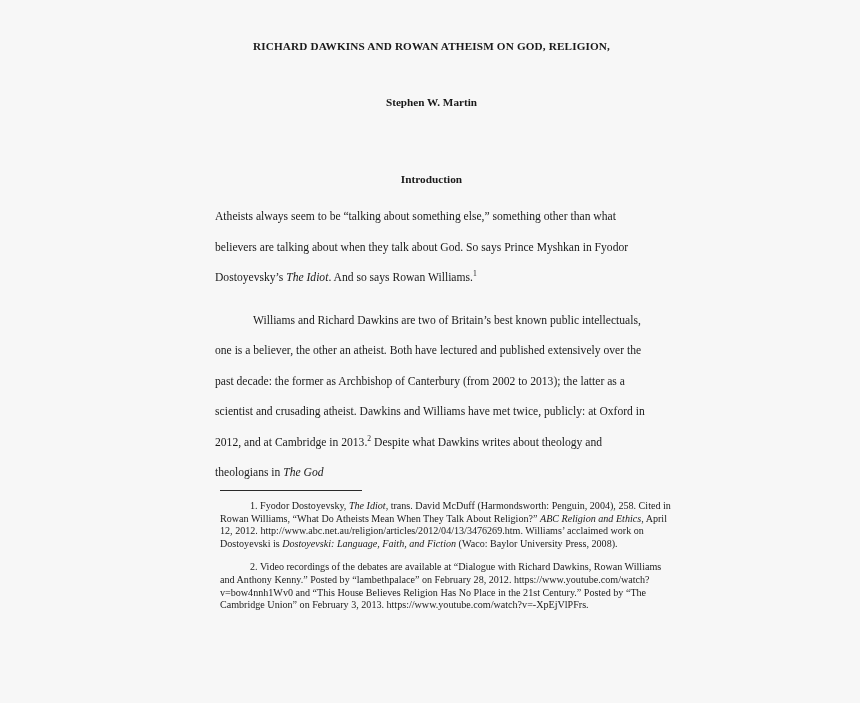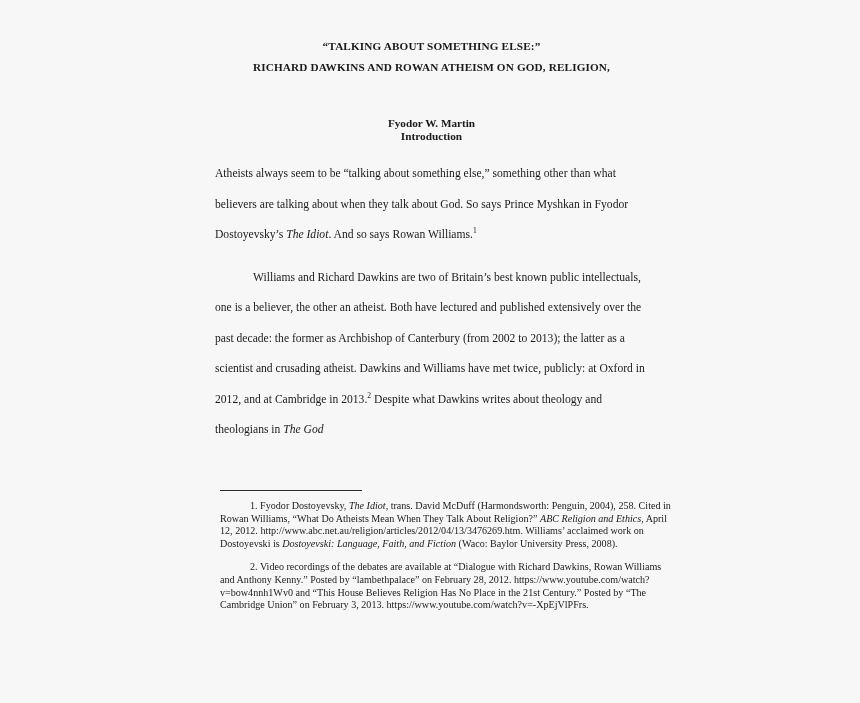--- a/index.html
+++ b/index.html
@@ -39,20 +39,21 @@
     line-height: 14px;
     margin-top: 38px;
   }
   .author-line { display: block; }
 
   
   .section-heading {
     text-align: center;
     font-weight: bold;
     font-size: 11.3px;
+    margin-top: 64px;
   }
 
   
   .body-text {
     margin-top: 17px;
     font-size: 11.6px;
     line-height: 30.5px;
     text-align: left;
   }
   .body-text p {
@@ -90,26 +91,25 @@
     word-break: break-word;
   }
   .footnote:last-child { margin-bottom: 16px; }
 </style>
 </head>
 <body>
 
 <div class="page">
 
   <div class="title-block">
-    <span class="title-line">“TALKING ABOUT SOMETHING ELSE:”</span>
     <span class="title-line">RICHARD DAWKINS AND ROWAN ATHEISM ON GOD, RELIGION,</span>
   </div>
 
   <div class="author-block">
-    <span class="author-line">Fyodor W. Martin</span>
+    <span class="author-line">Stephen W. Martin</span>
   </div>
 
   <div class="section-heading">Introduction</div>
 
   <div class="body-text">
     <p class="body-para"><span>Atheists always seem to be “talking about something else,” something other than what believers are talking about when they talk about God. So says Prince Myshkan in Fyodor Dostoyevsky’s </span><span class="it">The Idiot</span><span>. And so says Rowan Williams.</span><sup class="fn">1</sup></p>
     <p class="body-para indented"><span>Williams and Richard Dawkins are two of Britain’s best known public intellectuals, one is a believer, the other an atheist. Both have lectured and published extensively over the past decade: the former as Archbishop of Canterbury (from 2002 to 2013); the latter as a scientist and crusading atheist. Dawkins and Williams have met twice, publicly: at Oxford in 2012, and at Cambridge in 2013.</span><sup class="fn">2</sup><span> Despite what Dawkins writes about theology and theologians in </span><span class="it">The God</span></p>
   </div>
 
   <div class="footnotes">

